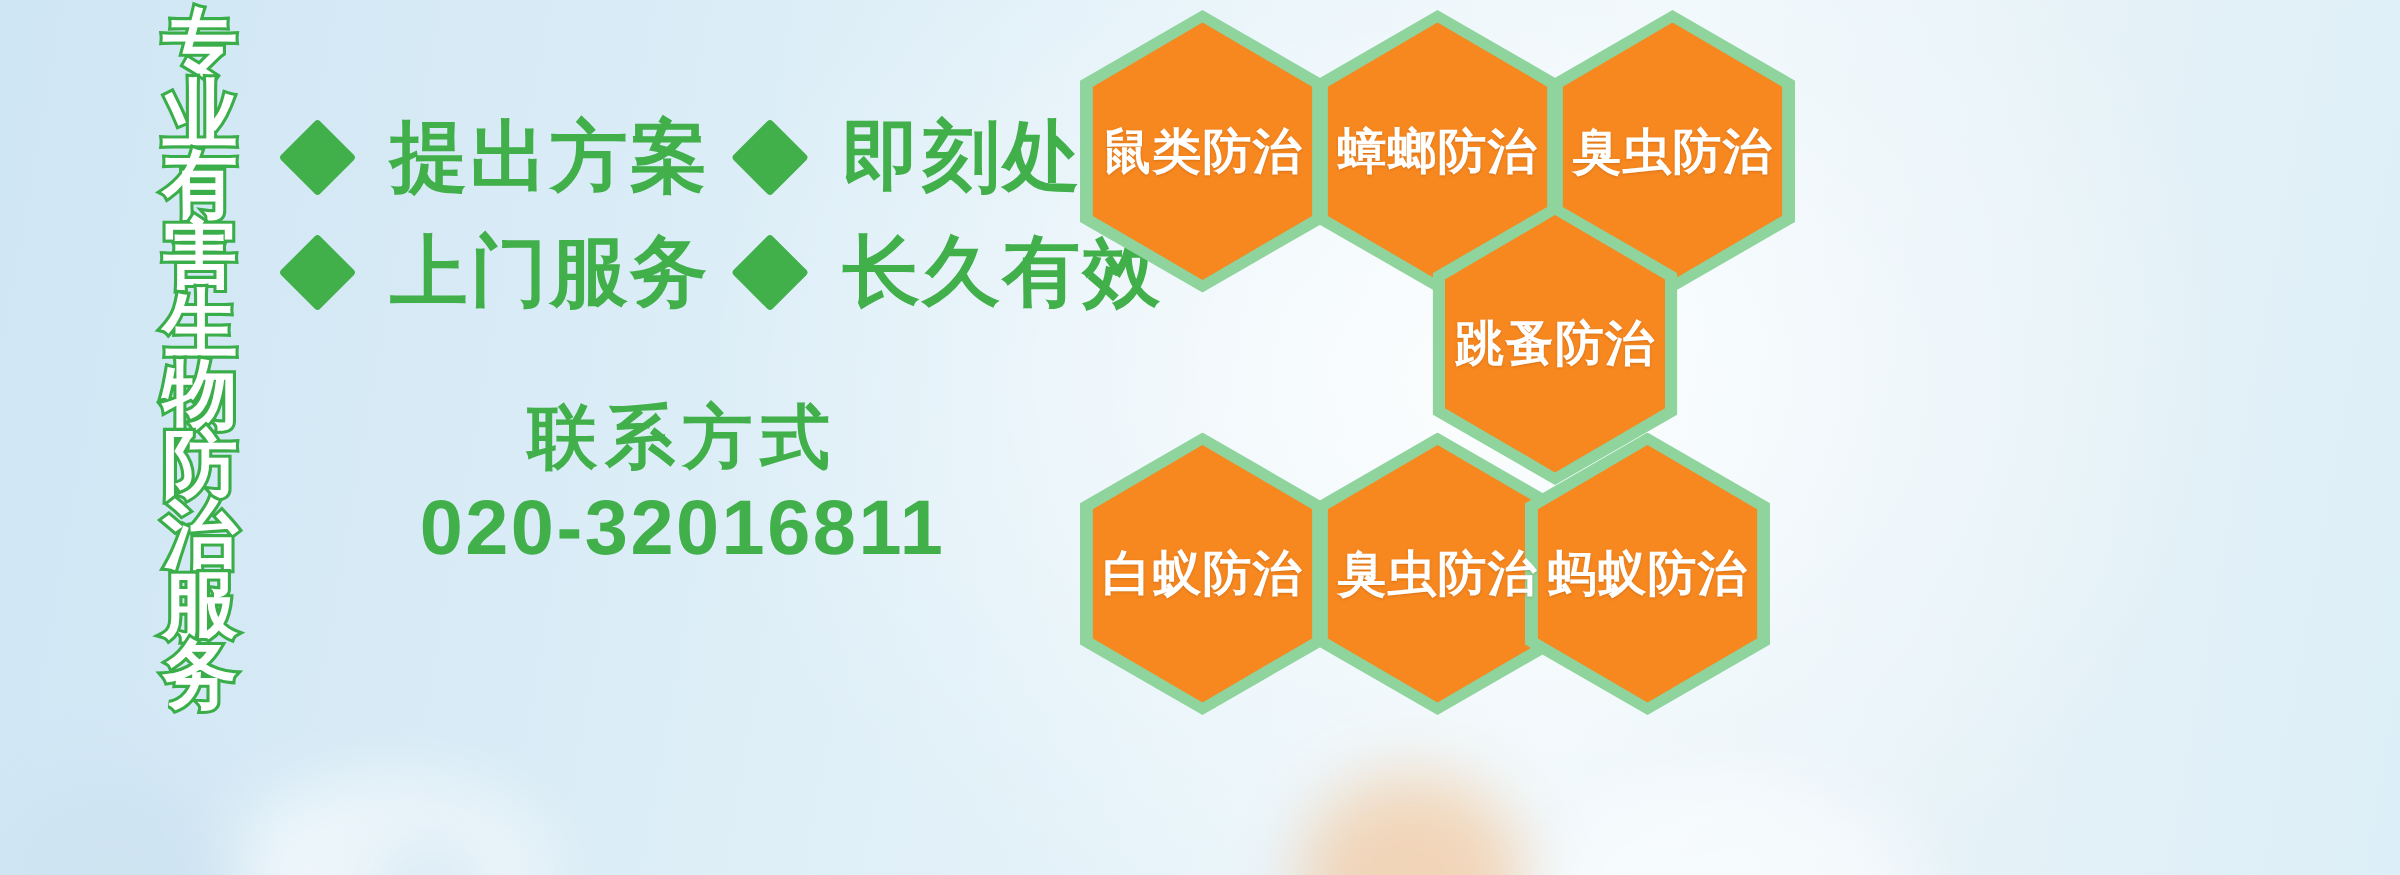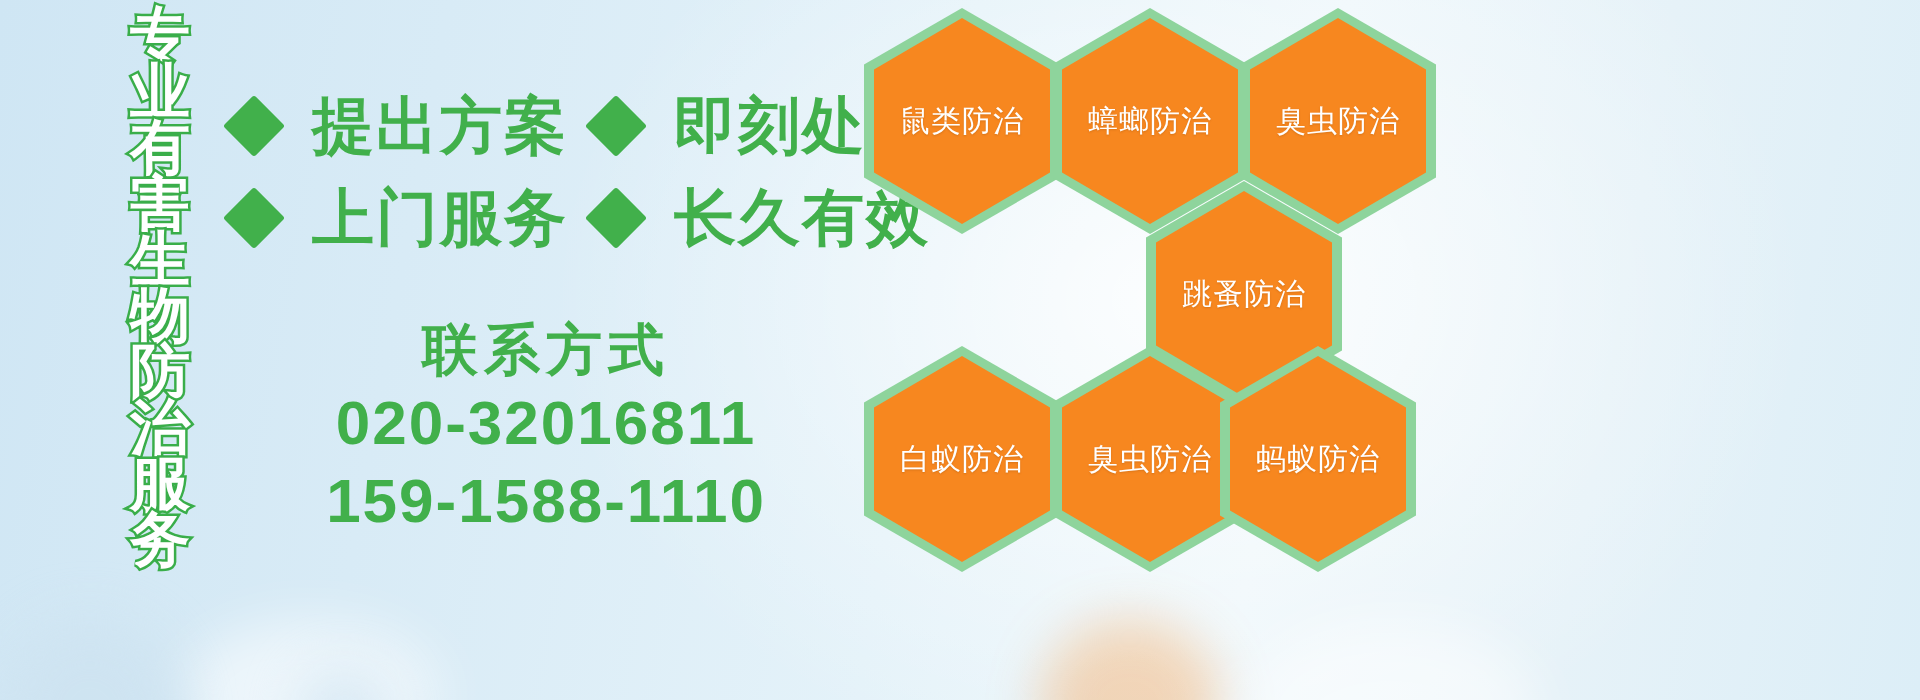--- a/index.html
+++ b/index.html
@@ -70,21 +70,21 @@
     background:#8ed49c;
     clip-path:polygon(50% 0%,100% 25%,100% 75%,50% 100%,0% 75%,0% 25%);
   }
   .hex .hex-inner{
     position:absolute;inset:10px;
     background:#f7871f;
     clip-path:polygon(50% 0%,100% 25%,100% 75%,50% 100%,0% 75%,0% 25%);
   }
   .hex-label{
     position:relative;z-index:2;
-    color:#ffffff;font-size:30px;font-weight:400;letter-spacing:1px;
+    color:#ffffff;font-size:39px;font-weight:700;letter-spacing:1px;
     text-shadow:0 1px 2px rgba(120,60,0,.25);
     white-space:nowrap;
   }
 </style>
 </head>
 <body>
 
 <div id="banner">
 
   <div class="blob b1"></div>
@@ -117,41 +117,40 @@
       <span class="diamond-icon"></span>
       <span class="feature-label">上门服务</span>
       <span class="diamond-icon"></span>
       <span class="feature-label">长久有效</span>
     </div>
   </div>
 
   <div id="contact-block">
     <div id="contact-title">联系方式</div>
     <div class="contact-phone">020-32016811</div>
-    <div class="contact-phone">159-1588-1110</div>
   </div>
 
   <div id="honeycomb">
     <div class="hex" style="left:8px;top:8px;">
       <span class="hex-outer"></span>
       <span class="hex-inner"></span>
       <span class="hex-label">鼠类防治</span>
     </div>
     <div class="hex" style="left:196px;top:8px;">
       <span class="hex-outer"></span>
       <span class="hex-inner"></span>
       <span class="hex-label">蟑螂防治</span>
     </div>
     <div class="hex" style="left:384px;top:8px;">
       <span class="hex-outer"></span>
       <span class="hex-inner"></span>
       <span class="hex-label">臭虫防治</span>
     </div>
 
-    <div class="hex" style="left:290px;top:181px;">
+    <div class="hex" style="left:290px;top:162px;">
       <span class="hex-outer"></span>
       <span class="hex-inner"></span>
       <span class="hex-label">跳蚤防治</span>
     </div>
 
     <div class="hex" style="left:8px;top:346px;">
       <span class="hex-outer"></span>
       <span class="hex-inner"></span>
       <span class="hex-label">白蚁防治</span>
     </div>

